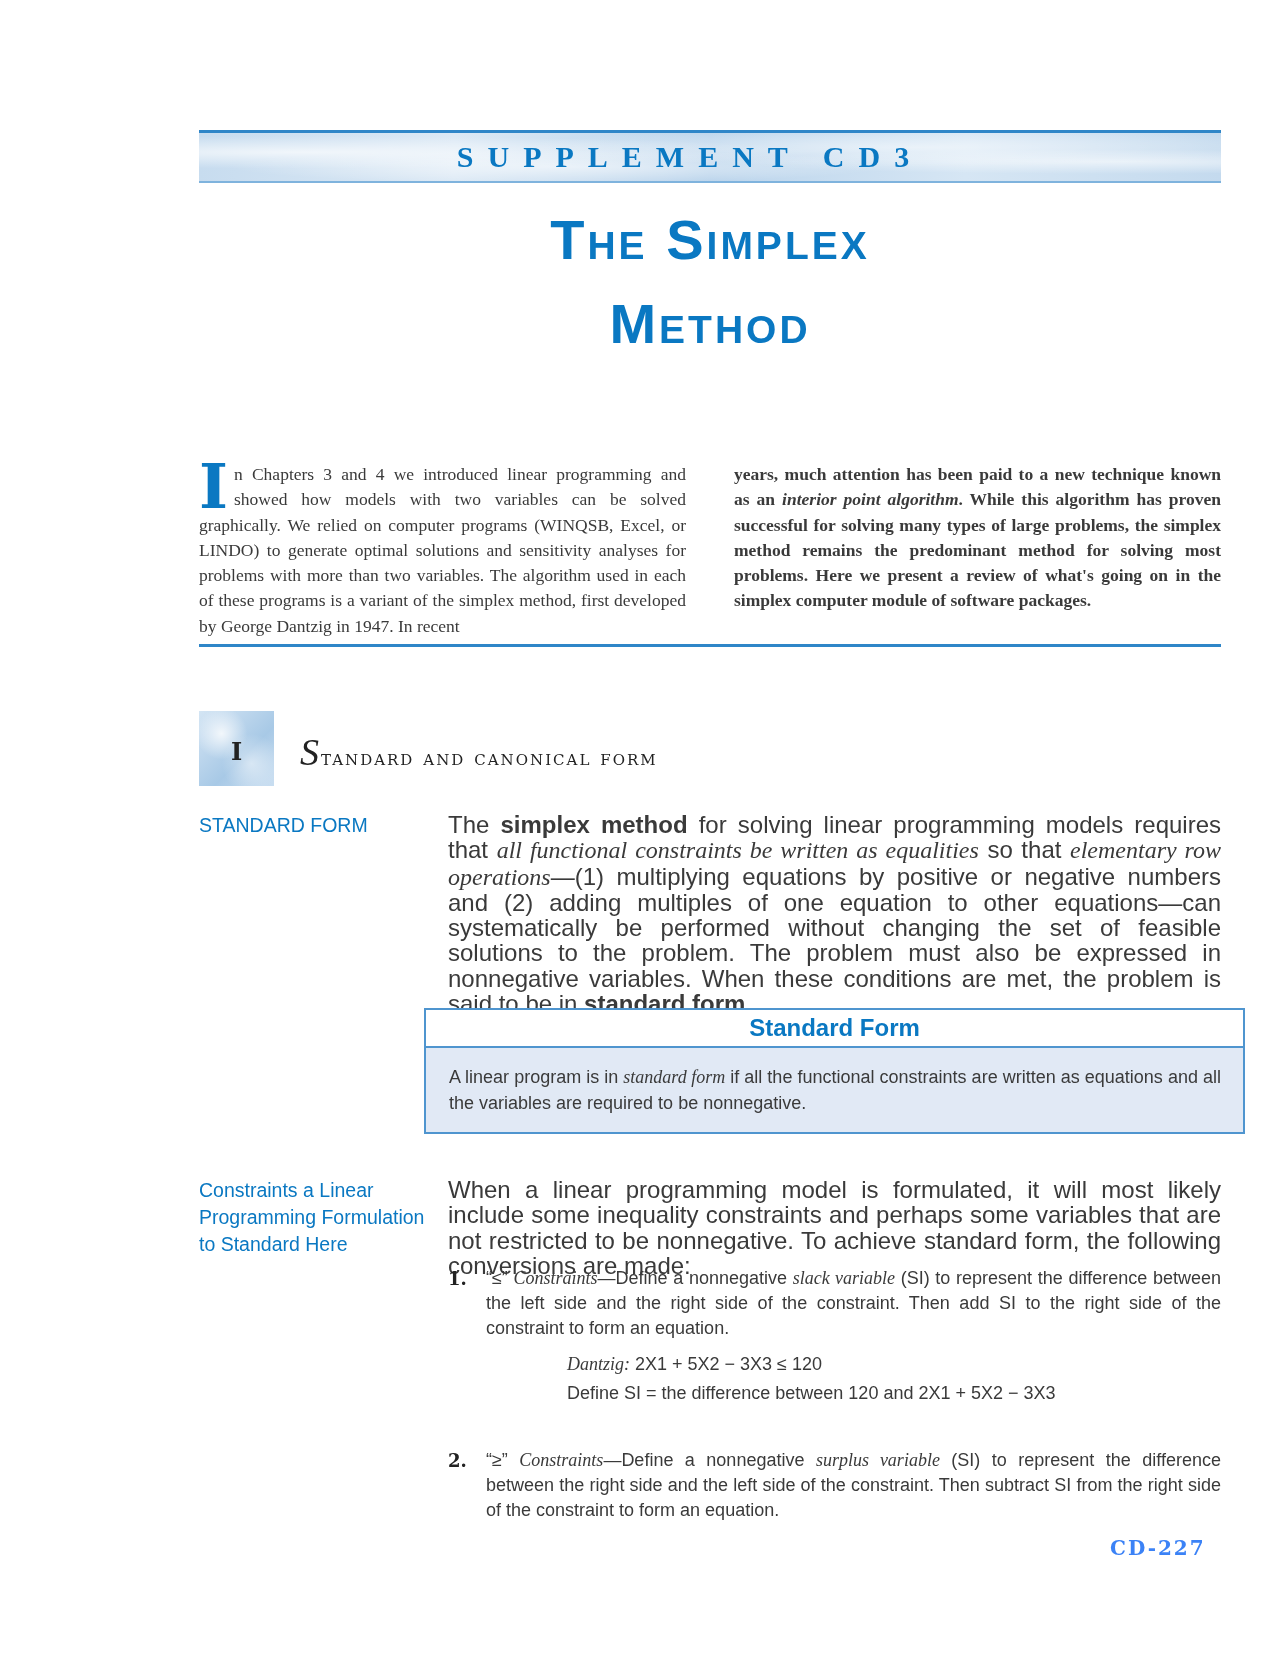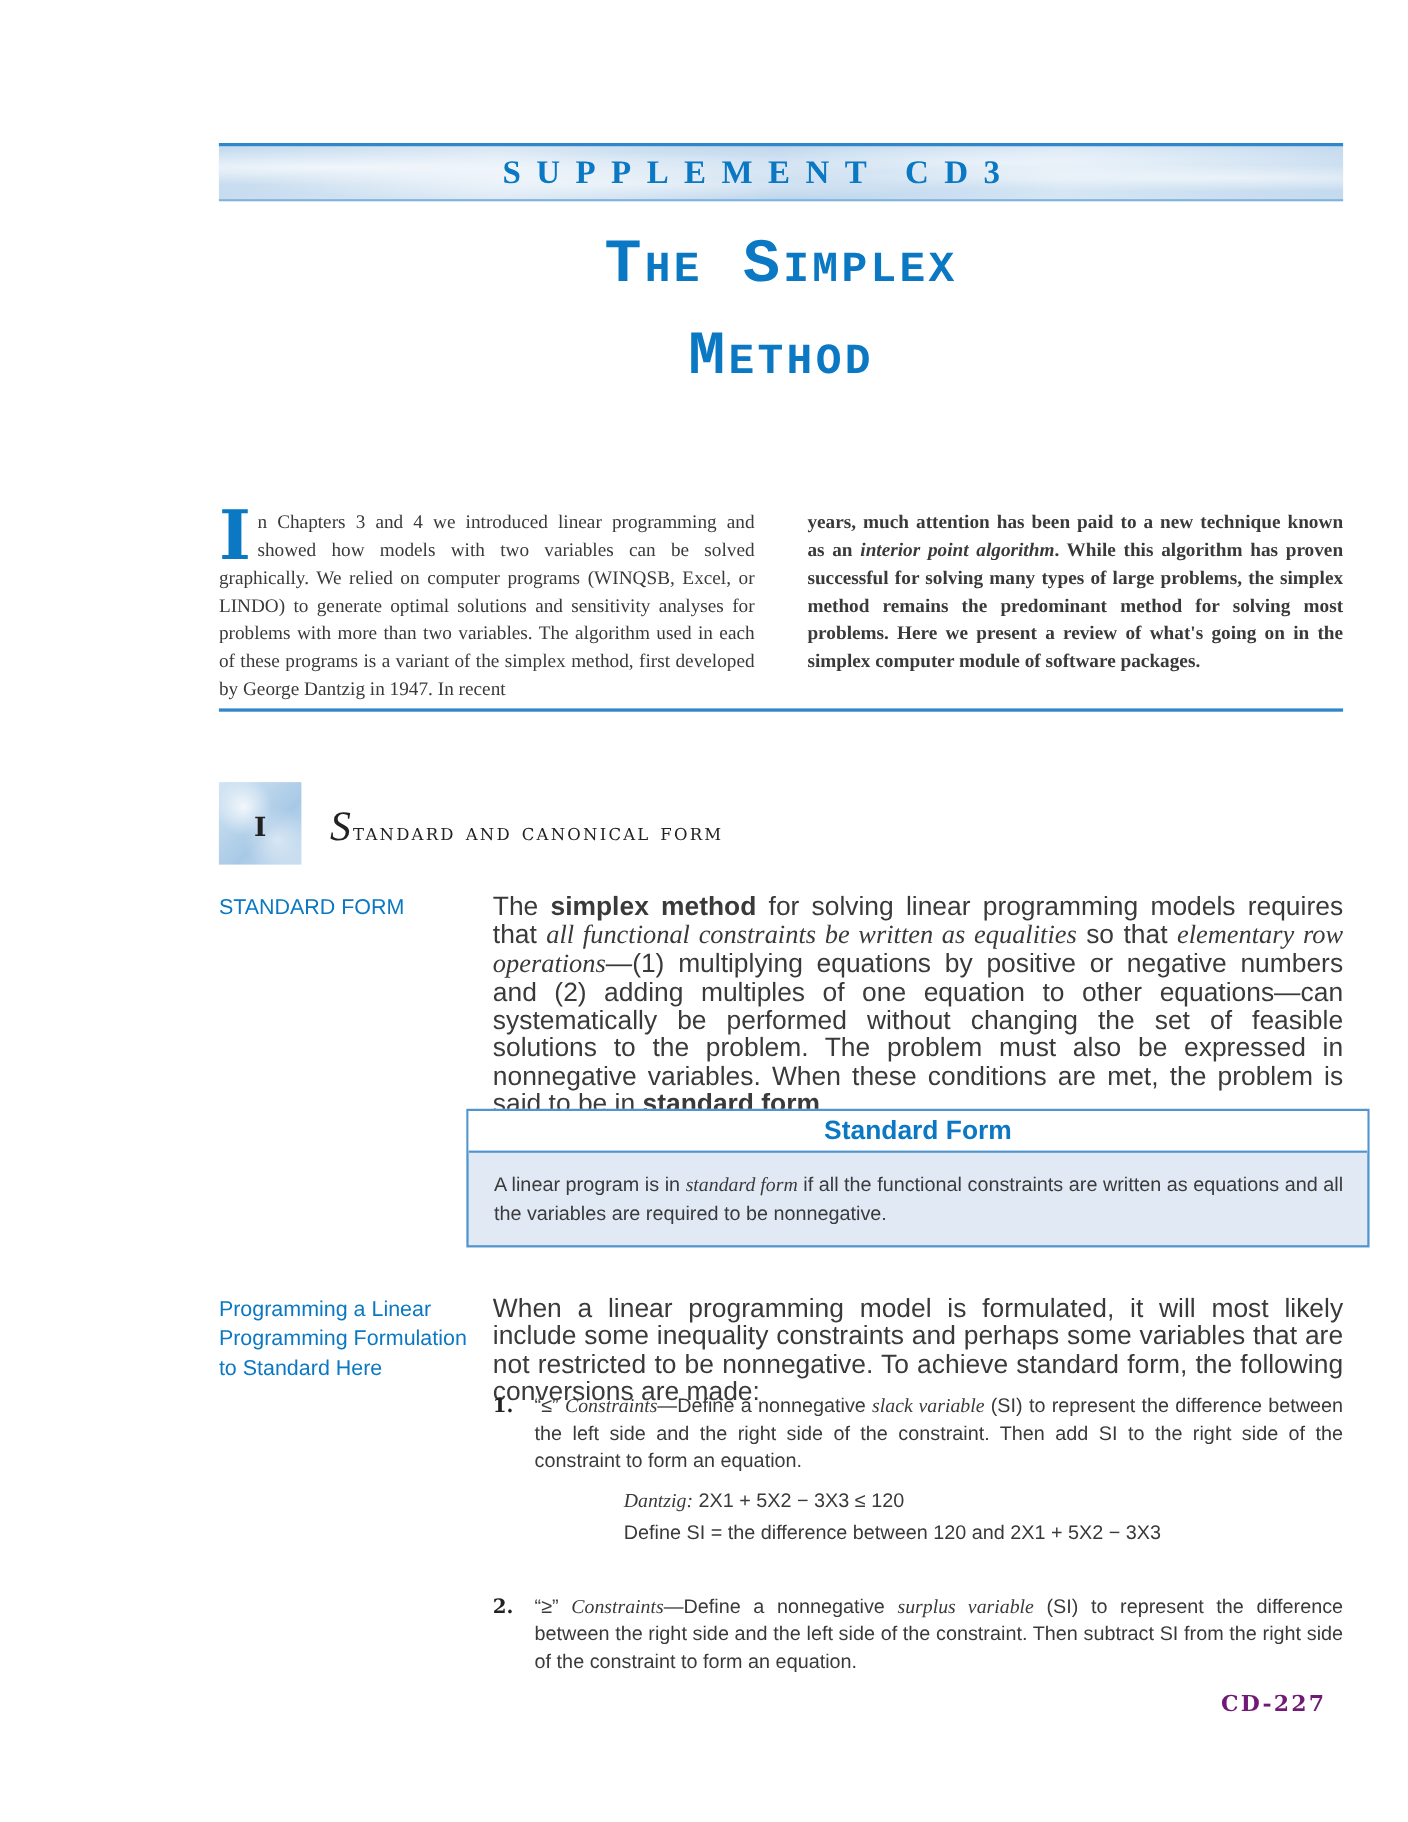--- a/index.html
+++ b/index.html
@@ -15,21 +15,21 @@
               radial-gradient(ellipse at 35% 70%, rgba(255,255,255,0.6), rgba(255,255,255,0) 35%),
               radial-gradient(ellipse at 70% 30%, rgba(255,255,255,0.55), rgba(255,255,255,0) 40%),
               radial-gradient(ellipse at 90% 60%, rgba(255,255,255,0.6), rgba(255,255,255,0) 30%),
               linear-gradient(90deg, #c7dcef 0%, #dce9f5 25%, #bcd5ec 50%, #d6e6f4 75%, #c4daee 100%);
             display: flex; align-items: center; justify-content: center; }
   .banner-text { font-family: Liberation Serif, serif; font-weight: bold; font-size: 30px;
                  letter-spacing: 14px; color: #0a78c2; margin-right: 40px; }
 
   
   .title { left: 199px; width: 1022px; text-align: center;
-           font-family: Liberation Mono, monospace; font-weight: bold; color: #0a78c2;
+           font-family: Liberation Sans, sans-serif; font-weight: bold; color: #0a78c2;
            font-variant: small-caps; letter-spacing: 3px; font-size: 56px; line-height: 1; }
 
   
   .intro { top: 462px; width: 487px; font-family: "Liberation Serif", serif;
            font-size: 17.5px; line-height: 25.3px; text-align: justify; color: #3a3a3a; }
   .dropcap { float: left; font-family: "DejaVu Serif", serif; font-weight: bold;
              font-size: 62px; line-height: 46px; color: #0a78c2; margin: 2px 6px 0 0; }
   .intro-rule { left: 199px; top: 644px; width: 1022px; height: 3px; background: #2f86c8; }
 
   
@@ -64,21 +64,21 @@
   .item { left: 448px; width: 773px; font-family: "Liberation Sans", sans-serif; font-size: 18px;
           line-height: 25px; color: #3a3a3a; }
   .item-num { position: absolute; left: 0; top: 0; font-family: "DejaVu Serif", serif; font-weight: bold; color: #222; }
   .item-text { margin-left: 38px; text-align: justify; }
   .item-text i { font-family: "Liberation Serif", serif; }
   .example { left: 567px; font-family: "Liberation Sans", sans-serif; font-size: 18px;
              line-height: 29px; color: #3a3a3a; }
   .example i { font-family: "Liberation Serif", serif; }
 
   .page-num { left: 1110px; top: 1536px; font-family: "DejaVu Serif", serif; font-weight: bold;
-              font-size: 20px; letter-spacing: 2px; color: #701a75; }
+              font-size: 20px; letter-spacing: 2px; color: #3b82f6; }
 </style>
 </head>
 <body>
 
 <div class="abs banner">
   <span class="banner-text">SUPPLEMENT CD3</span>
 </div>
 
 <div class="abs title" style="top:212px;">The Simplex</div>
 <div class="abs title" style="top:296px;">Method</div>
@@ -104,21 +104,21 @@
 </div>
 
 <div class="abs def-box">
   <div class="def-head">Standard Form</div>
   <div class="def-body">
     <span>A linear program is in </span><i>standard form</i><span> if all the functional constraints are written as equations and all the variables are required to be nonnegative.</span>
   </div>
 </div>
 
 <div class="abs side-head" style="top:1177px;">
-  <div>Programming a Linear</div>
+  <div>Constraints a Linear</div>
   <div>Programming Formulation</div>
   <div>to Standard Here</div>
 </div>
 <div class="abs body-text" style="top:1177px;">When a linear programming model is formulated, it will most likely include some inequality constraints and perhaps some variables that are not restricted to be nonnegative. To achieve standard form, the following conversions are made:</div>
 
 <div class="abs item" style="top:1266px;">
   <span class="item-num">1.</span>
   <div class="item-text">
     <span>“≤” </span><i>Constraints</i><span>—Define a nonnegative </span><i>slack variable</i><span> (SI) to represent the difference between the left side and the right side of the constraint. Then add SI to the right side of the constraint to form an equation.</span>
   </div>

